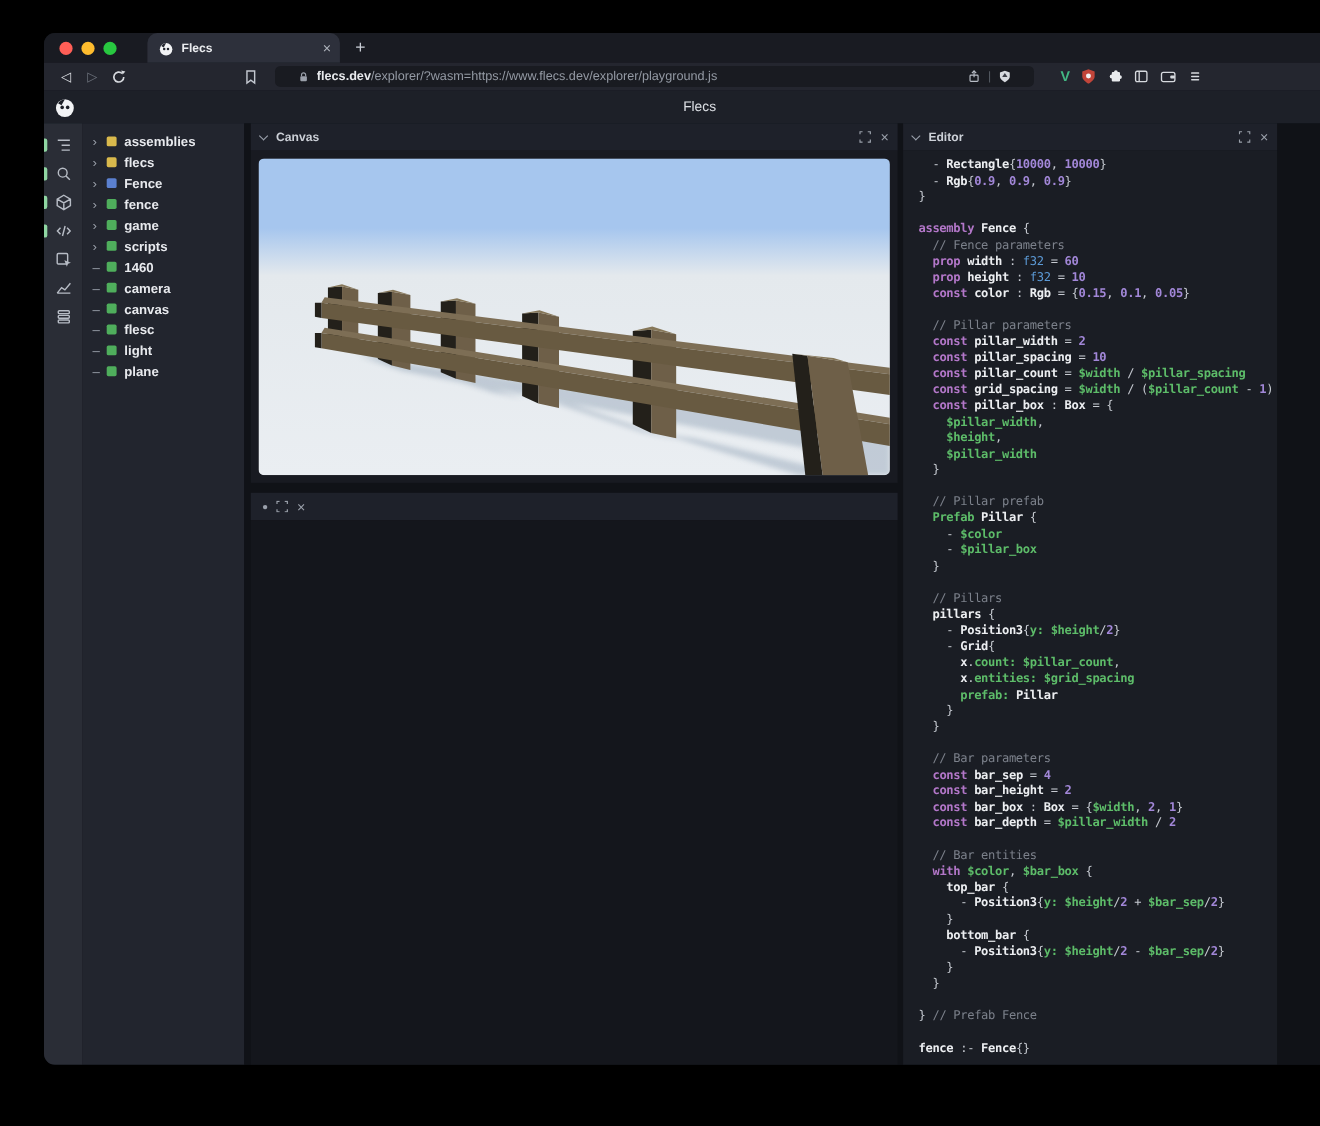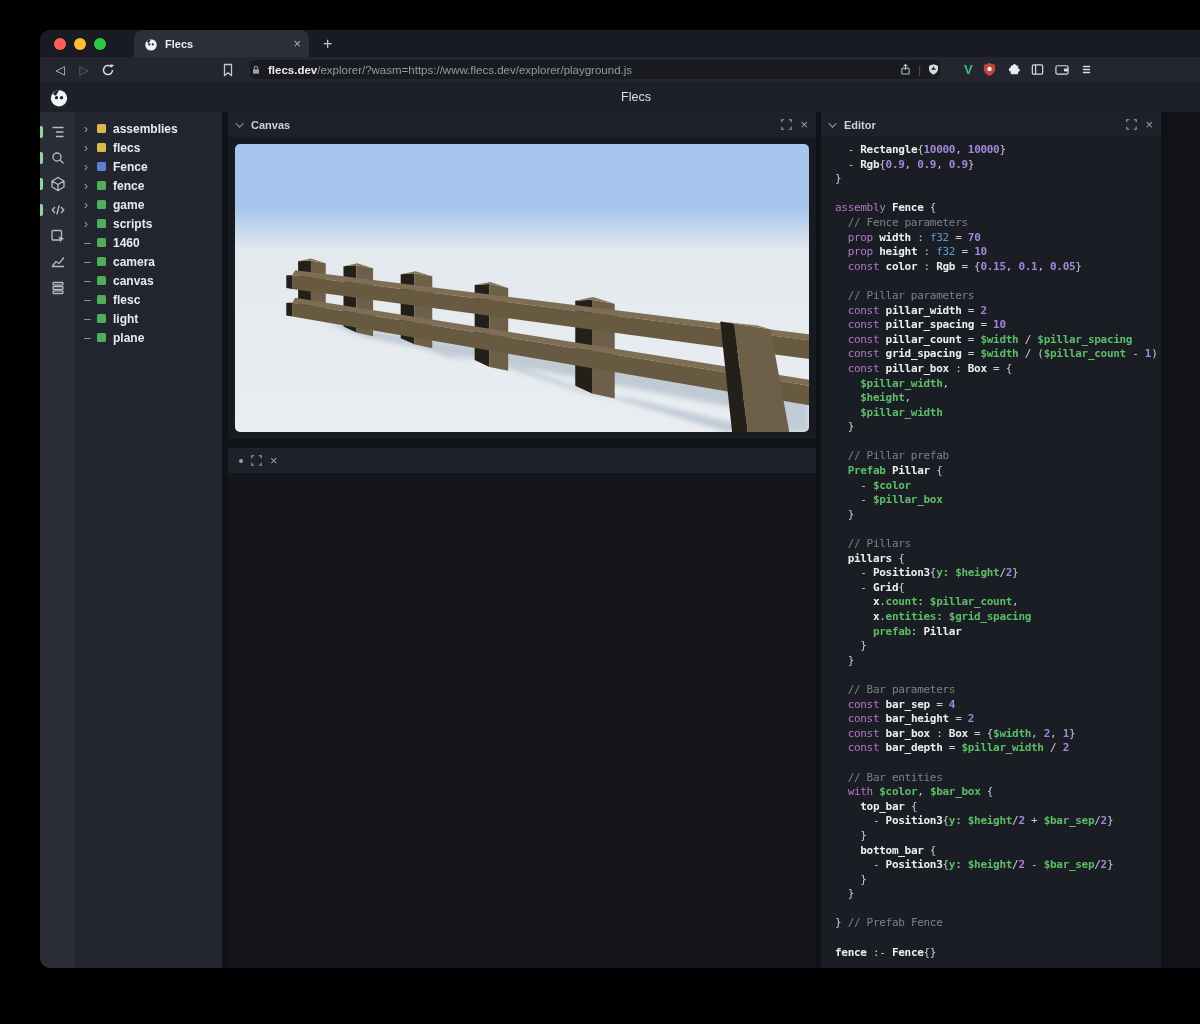--- a/index.html
+++ b/index.html
@@ -18,21 +18,21 @@
   .tab-title { flex:1; font-size:11px; font-weight:700; color:#e9ebee; margin-left:7px; }
   .tab-close { color:#aeb3bc; font-size:13px; cursor:default; }
   .newtab { color:#c7ccd4; font-size:16px; font-weight:400; margin-left:14px; }
 
   .toolbar { height:25px; background:#24262f; display:flex; align-items:center; flex:none; }
   .navbtn { width:24px; text-align:center; font-size:12px; color:#d6d9de; }
   .navbtn.dim { color:#696e78; }
   .icon16 { width:16px; height:16px; display:block; }
   .bookmark-btn { margin-left:96px; }
   .urlbar { margin-left:10px; width:690px; height:19px; background:#191b21; border-radius:5px;
-            display:flex; align-items:center; padding:0 0; }
+            display:flex; align-items:center; padding:0 20px; }
   .url-text { font-size:11.5px; margin-left:6px; flex:1; white-space:nowrap; overflow:hidden; }
   .url-domain { color:#e8eaed; font-weight:700; }
   .url-path { color:#949aa4; }
   .url-divider { color:#565b64; margin:0 6px; font-size:11px; }
   .ext-cluster { display:flex; align-items:center; gap:9px; margin-left:24px; }
   .vbadge { color:#42b883; font-weight:700; font-size:13px; }
 
   
   .appheader { height:30px; background:#1d2028; display:flex; align-items:center;
                position:relative; flex:none; }
@@ -72,21 +72,21 @@
 
   .canvas-body { background:#181a21; padding:7px; flex:none; }
   .canvas-view { display:block; width:574px; height:288px; border-radius:5px; }
   .searchpanel { margin-top:9px; display:flex; flex-direction:column; flex:1; min-height:0; }
   .search-body { flex:1; background:#14161c; }
 
   .editorcol { width:340px; flex:none; display:flex; flex-direction:column; }
   .editor-body { flex:1; background:#1a1d24; overflow:hidden; padding:6px 0 0 14px; }
   .code-line { height:14.6px; white-space:pre; font-family:"DejaVu Sans Mono", monospace;
                font-size:11px; letter-spacing:-0.3px; }
-  .tok-k { color:#b377c9; }
+  .tok-k { color:#b377c9;font-weight:bold; }
   .tok-i { color:#eceef1; font-weight:700; }
   .tok-t { color:#5c9ad6; }
   .tok-n { color:#a287d8; font-weight:700; }
   .tok-c { color:#7c818b; }
   .tok-g { color:#5dbc69; font-weight:700; }
   .tok-p { color:#c6cad1; }
 </style>
 </head>
 <body>
 
@@ -404,21 +404,21 @@
             <span class="ph-close">×</span>
           </span>
         </div>
         <div class="editor-body">
             <div class="code-line"><span class="tok-p">  - </span><span class="tok-i">Rectangle</span><span class="tok-p">{</span><span class="tok-n">10000</span><span class="tok-p">, </span><span class="tok-n">10000</span><span class="tok-p">}</span></div>
             <div class="code-line"><span class="tok-p">  - </span><span class="tok-i">Rgb</span><span class="tok-p">{</span><span class="tok-n">0.9</span><span class="tok-p">, </span><span class="tok-n">0.9</span><span class="tok-p">, </span><span class="tok-n">0.9</span><span class="tok-p">}</span></div>
             <div class="code-line"><span class="tok-p">}</span></div>
             <div class="code-line">&nbsp;</div>
             <div class="code-line"><span class="tok-k">assembly </span><span class="tok-i">Fence</span><span class="tok-p"> {</span></div>
             <div class="code-line"><span class="tok-c">  // Fence parameters</span></div>
-            <div class="code-line"><span class="tok-p">  </span><span class="tok-k">prop </span><span class="tok-i">width</span><span class="tok-p"> : </span><span class="tok-t">f32</span><span class="tok-p"> = </span><span class="tok-n">70</span></div>
+            <div class="code-line"><span class="tok-p">  </span><span class="tok-k">prop </span><span class="tok-i">width</span><span class="tok-p"> : </span><span class="tok-t">f32</span><span class="tok-p"> = </span><span class="tok-n">60</span></div>
             <div class="code-line"><span class="tok-p">  </span><span class="tok-k">prop </span><span class="tok-i">height</span><span class="tok-p"> : </span><span class="tok-t">f32</span><span class="tok-p"> = </span><span class="tok-n">10</span></div>
             <div class="code-line"><span class="tok-p">  </span><span class="tok-k">const </span><span class="tok-i">color</span><span class="tok-p"> : </span><span class="tok-i">Rgb</span><span class="tok-p"> = {</span><span class="tok-n">0.15</span><span class="tok-p">, </span><span class="tok-n">0.1</span><span class="tok-p">, </span><span class="tok-n">0.05</span><span class="tok-p">}</span></div>
             <div class="code-line">&nbsp;</div>
             <div class="code-line"><span class="tok-c">  // Pillar parameters</span></div>
             <div class="code-line"><span class="tok-p">  </span><span class="tok-k">const </span><span class="tok-i">pillar_width</span><span class="tok-p"> = </span><span class="tok-n">2</span></div>
             <div class="code-line"><span class="tok-p">  </span><span class="tok-k">const </span><span class="tok-i">pillar_spacing</span><span class="tok-p"> = </span><span class="tok-n">10</span></div>
             <div class="code-line"><span class="tok-p">  </span><span class="tok-k">const </span><span class="tok-i">pillar_count</span><span class="tok-p"> = </span><span class="tok-g">$width</span><span class="tok-p"> / </span><span class="tok-g">$pillar_spacing</span></div>
             <div class="code-line"><span class="tok-p">  </span><span class="tok-k">const </span><span class="tok-i">grid_spacing</span><span class="tok-p"> = </span><span class="tok-g">$width</span><span class="tok-p"> / (</span><span class="tok-g">$pillar_count</span><span class="tok-p"> - </span><span class="tok-n">1</span><span class="tok-p">)</span></div>
             <div class="code-line"><span class="tok-p">  </span><span class="tok-k">const </span><span class="tok-i">pillar_box</span><span class="tok-p"> : </span><span class="tok-i">Box</span><span class="tok-p"> = {</span></div>
             <div class="code-line"><span class="tok-g">    $pillar_width</span><span class="tok-p">,</span></div>

